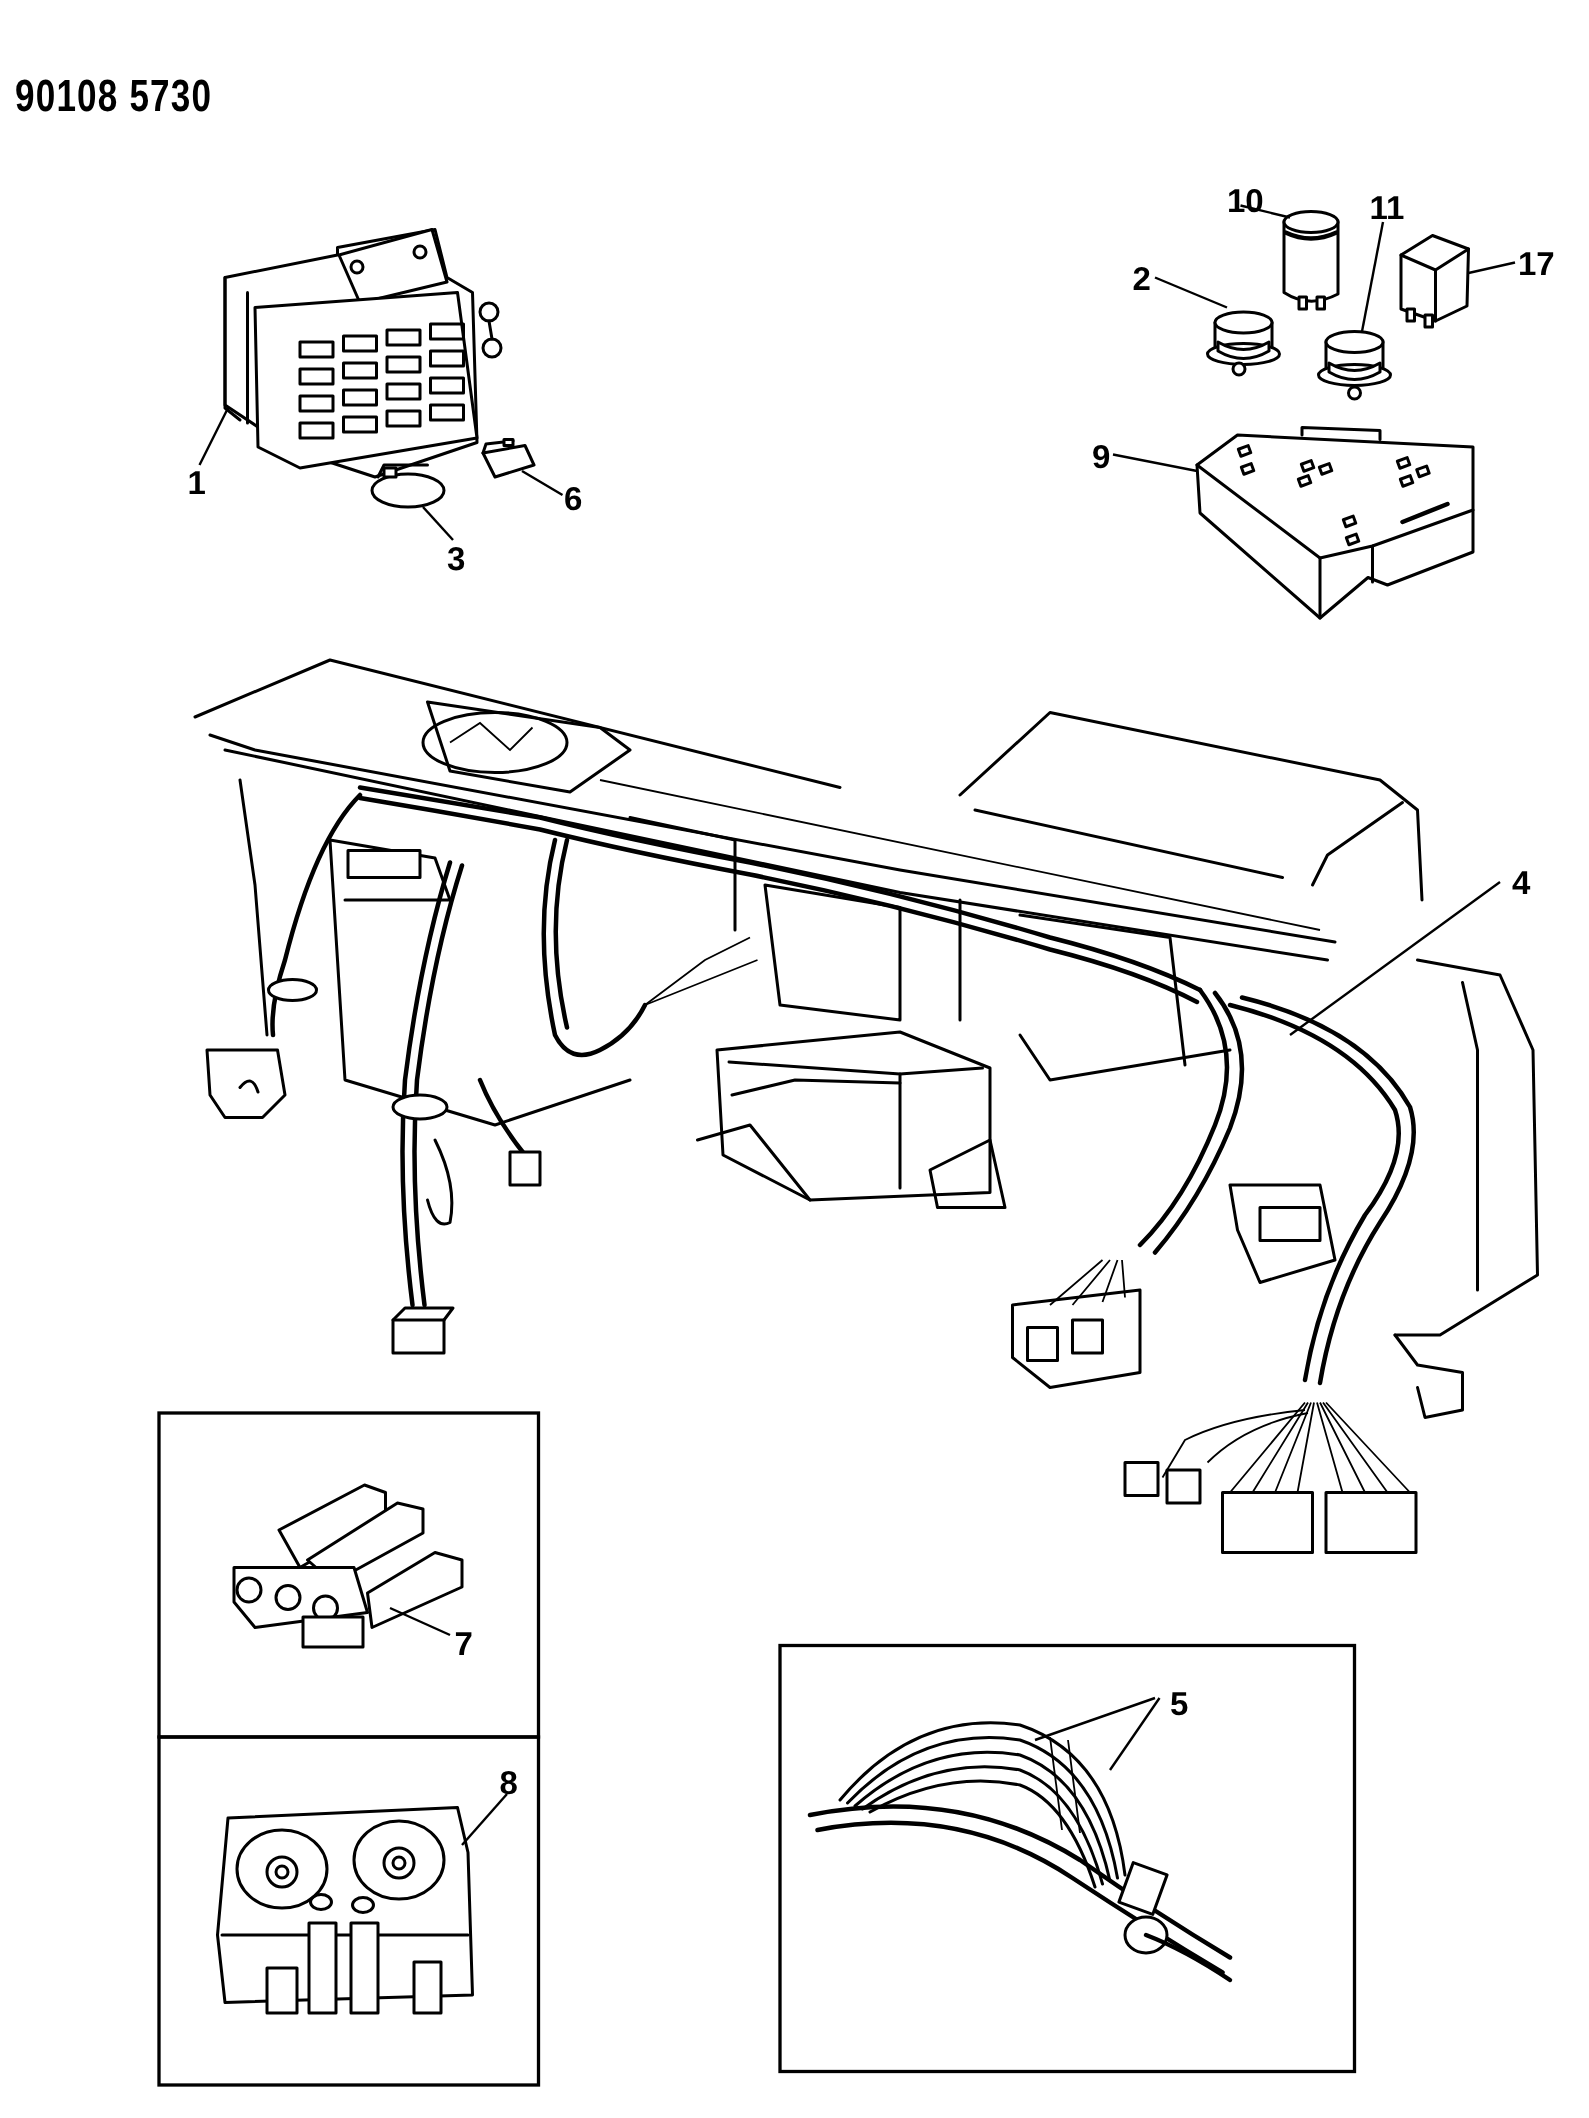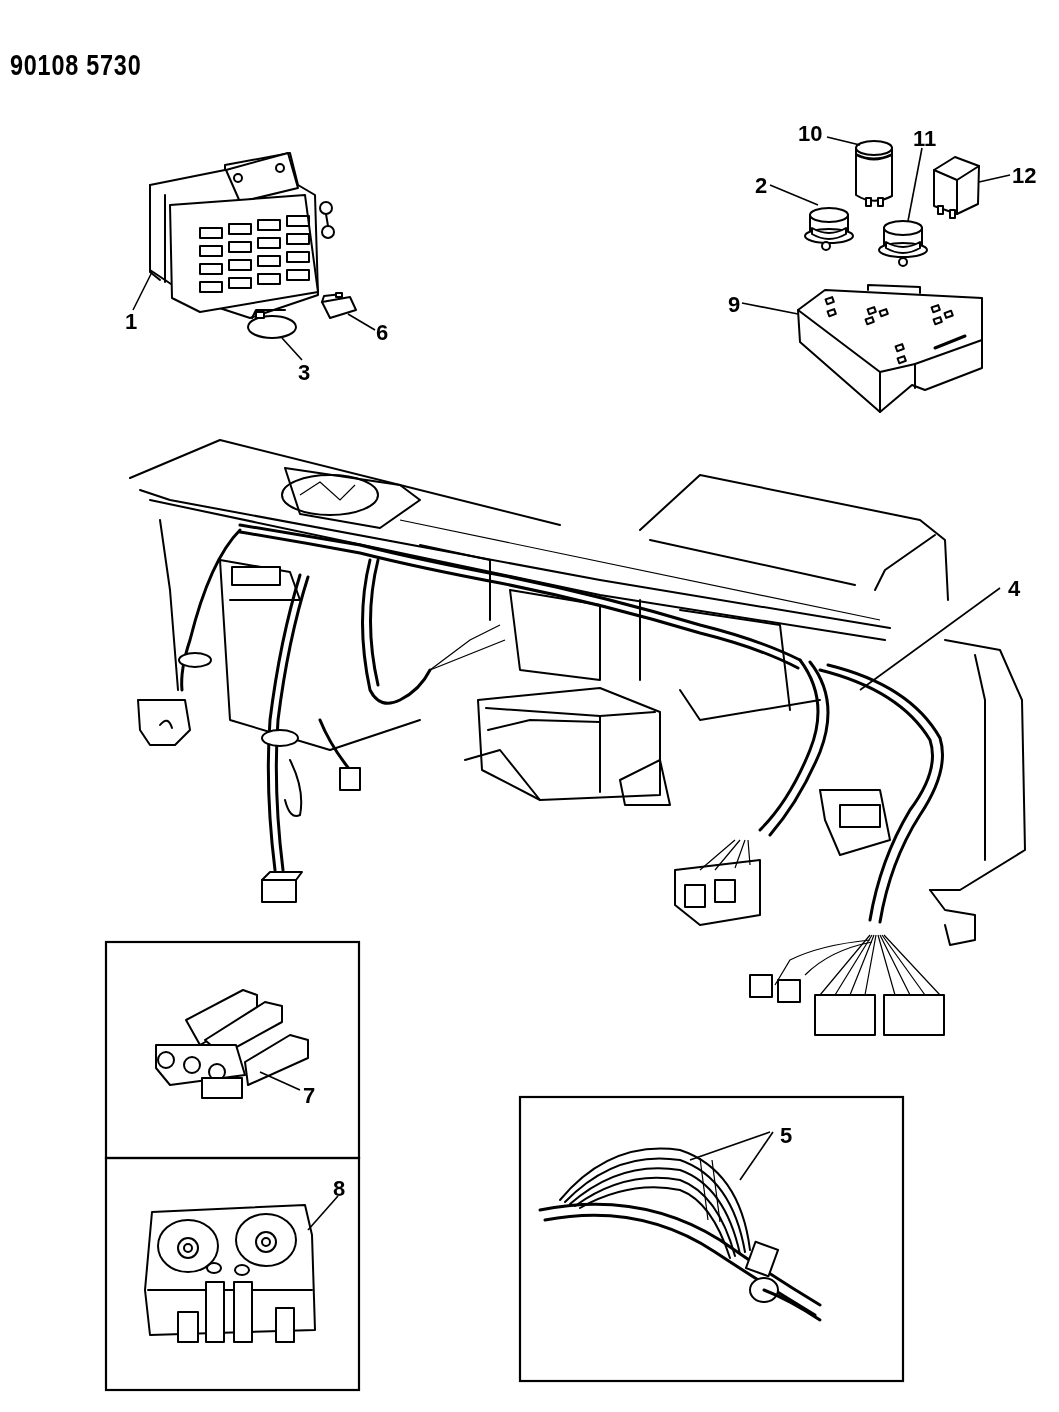--- a/index.html
+++ b/index.html
@@ -276,15 +276,15 @@
 
 <div class="callout" style="left:125px; top:311px;">1</div>
 <div class="callout" style="left:755px; top:175px;">2</div>
 <div class="callout" style="left:298px; top:362px;">3</div>
 <div class="callout" style="left:1008px; top:578px;">4</div>
 <div class="callout" style="left:780px; top:1125px;">5</div>
 <div class="callout" style="left:376px; top:322px;">6</div>
 <div class="callout" style="left:303px; top:1085px;">7</div>
 <div class="callout" style="left:333px; top:1178px;">8</div>
 <div class="callout" style="left:728px; top:294px;">9</div>
-<div class="callout" style="left:798px; top:123px;">10</div>
+<div class="callout" style="left:818px; top:123px;">10</div>
 <div class="callout" style="left:913px; top:128px;text-align:right;">11</div>
-<div class="callout" style="left:1012px; top:165px;">12</div>
+<div class="callout" style="left:1012px; top:165px;">17</div>
 
 </body></html>

